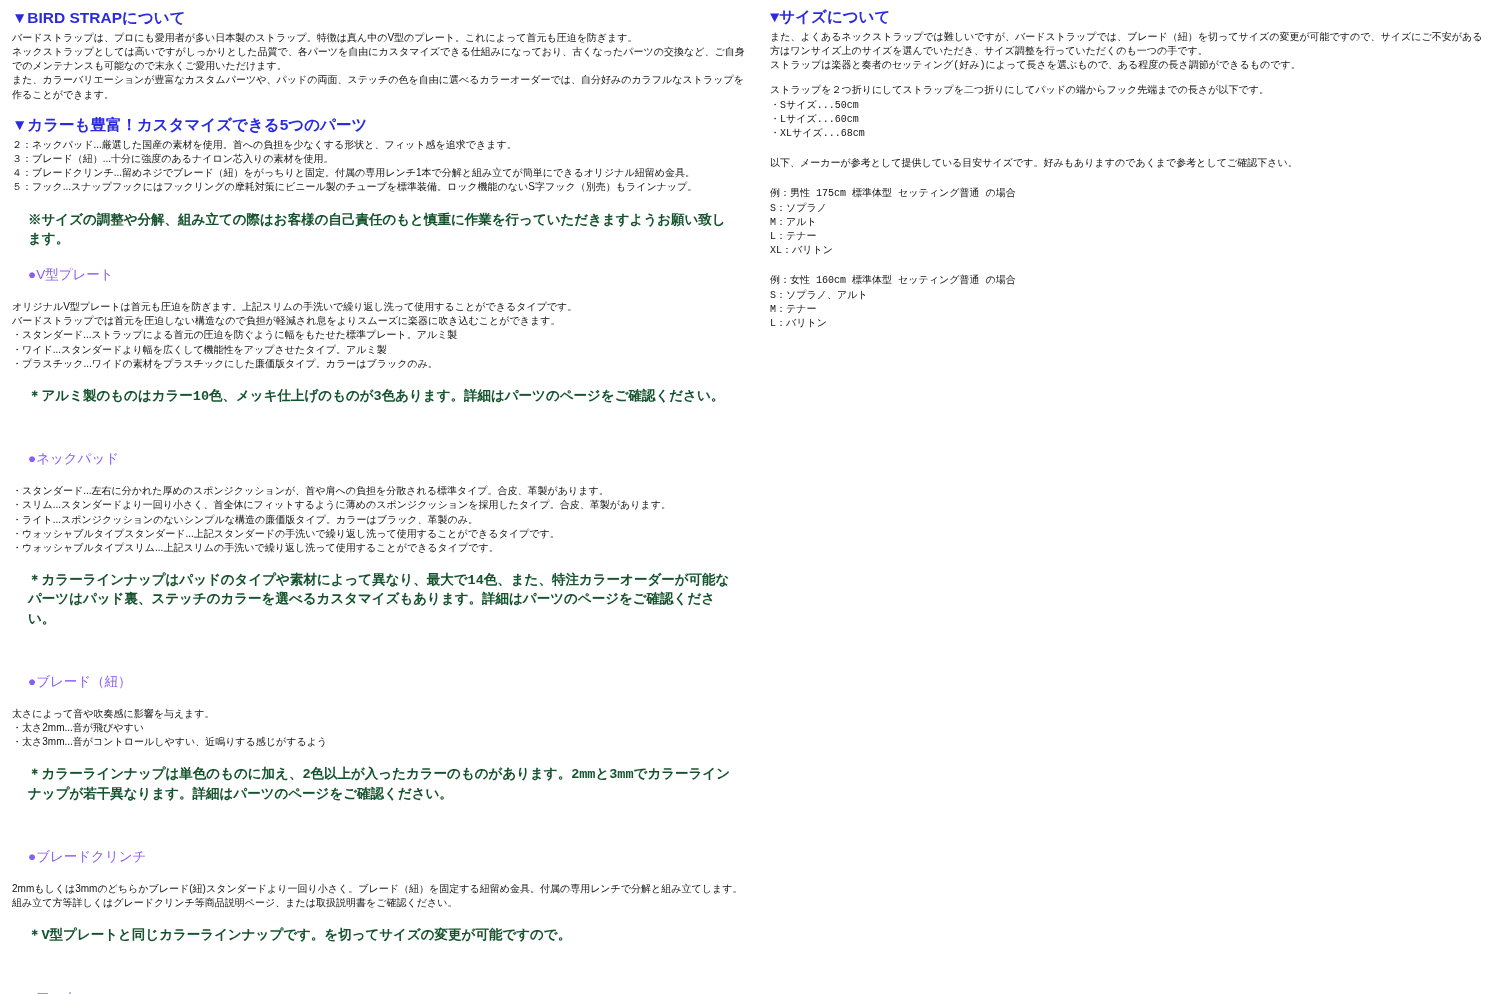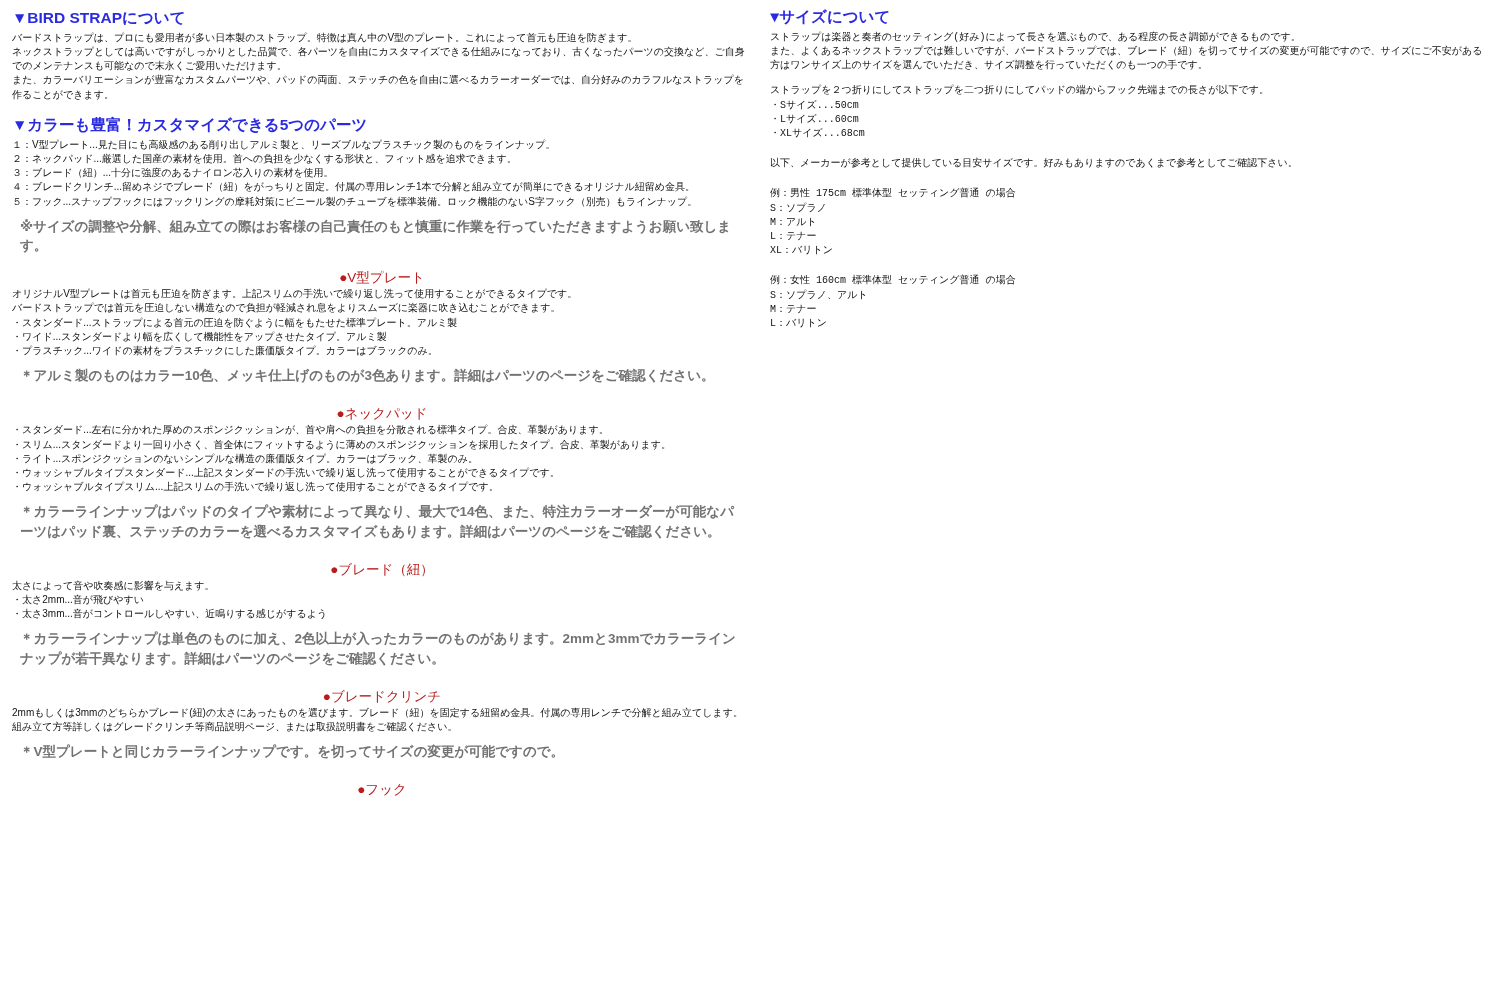--- a/index.html
+++ b/index.html
@@ -51,32 +51,32 @@
     margin: 0;
     color: #111111;
   }
   .blk {
     margin-bottom: 13px;
   }
   .blk.tight {
     margin-bottom: 8px;
   }
   .note-red {
-    color: #737373;
+    color: #14532d;
     font-weight: bold;
     font-size: 13.5px;
     line-height: 1.42;
-    margin: 8px;
+    margin: 16px;
+    font-family: Liberation Mono, monospace;
   }
   .sub-label {
     font-size: 13.5px;
     line-height: 1.42;
-    margin: 0;
-    color: #b91c1c;
-    text-align: center;
+    margin: 16px;
+    color: #8b5cf6;
   }
   .spacer-sm { height: 11px; }
   .spacer-md { height: 16px; }
 </style>
 </head>
 <body>
 
 <div class="page">
   <div class="cols">
 
@@ -84,21 +84,20 @@
 
       <div class="blk">
         <div class="heading">▼BIRD STRAPについて</div>
         <p class="body">バードストラップは、プロにも愛用者が多い日本製のストラップ。特徴は真ん中のV型のプレート。これによって首元も圧迫を防ぎます。</p>
         <p class="body">ネックストラップとしては高いですがしっかりとした品質で、各パーツを自由にカスタマイズできる仕組みになっており、古くなったパーツの交換など、ご自身でのメンテナンスも可能なので末永くご愛用いただけます。</p>
         <p class="body">また、カラーバリエーションが豊富なカスタムパーツや、パッドの両面、ステッチの色を自由に選べるカラーオーダーでは、自分好みのカラフルなストラップを作ることができます。</p>
       </div>
 
       <div class="blk">
         <div class="heading">▼カラーも豊富！カスタマイズできる5つのパーツ</div>
-        <p class="body">１：V型プレート...見た目にも高級感のある削り出しアルミ製と、リーズブルなプラスチック製のものをラインナップ。</p>
         <p class="body">２：ネックパッド...厳選した国産の素材を使用。首への負担を少なくする形状と、フィット感を追求できます。</p>
         <p class="body">３：ブレード（紐）...十分に強度のあるナイロン芯入りの素材を使用。</p>
         <p class="body">４：ブレードクリンチ...留めネジでブレード（紐）をがっちりと固定。付属の専用レンチ1本で分解と組み立てが簡単にできるオリジナル紐留め金具。</p>
         <p class="body">５：フック...スナップフックにはフックリングの摩耗対策にビニール製のチューブを標準装備。ロック機能のないS字フック（別売）もラインナップ。</p>
         <p class="note-red">※サイズの調整や分解、組み立ての際はお客様の自己責任のもと慎重に作業を行っていただきますようお願い致します。</p>
       </div>
 
       <div class="blk tight">
 
         <div>
@@ -130,39 +129,39 @@
           <p class="body">太さによって音や吹奏感に影響を与えます。</p>
           <p class="body">・太さ2mm...音が飛びやすい</p>
           <p class="body">・太さ3mm...音がコントロールしやすい、近鳴りする感じがするよう</p>
           <p class="note-red">＊カラーラインナップは単色のものに加え、2色以上が入ったカラーのものがあります。2mmと3mmでカラーラインナップが若干異なります。詳細はパーツのページをご確認ください。</p>
         </div>
 
         <div class="spacer-sm"></div>
 
         <div>
           <p class="sub-label">●ブレードクリンチ</p>
-          <p class="body">2mmもしくは3mmのどちらかブレード(紐)の太さにあったものを選びます。ブレード（紐）を固定する紐留め金具。付属の専用レンチで分解と組み立てします。組み立て方等詳しくはグレードクリンチ等商品説明ページ、または取扱説明書をご確認ください。</p>
+          <p class="body">2mmもしくは3mmのどちらかブレード(紐)スタンダードより一回り小さく。ブレード（紐）を固定する紐留め金具。付属の専用レンチで分解と組み立てします。組み立て方等詳しくはグレードクリンチ等商品説明ページ、または取扱説明書をご確認ください。</p>
           <p class="note-red">＊V型プレートと同じカラーラインナップです。を切ってサイズの変更が可能ですので。</p>
         </div>
 
         <div class="spacer-sm"></div>
 
         <div>
           <p class="sub-label">●フック</p>
 
         </div>
       </div>
 
     </div>
 
     <div class="col-right">
       <div class="blk">
         <div class="heading">▼サイズについて</div>
+        <p class="body">また、よくあるネックストラップでは難しいですが、バードストラップでは、ブレード（紐）を切ってサイズの変更が可能ですので、サイズにご不安がある方はワンサイズ上のサイズを選んでいただき、サイズ調整を行っていただくのも一つの手です。</p>
         <p class="body">ストラップは楽器と奏者のセッティング(好み)によって長さを選ぶもので、ある程度の長さ調節ができるものです。</p>
-        <p class="body">また、よくあるネックストラップでは難しいですが、バードストラップでは、ブレード（紐）を切ってサイズの変更が可能ですので、サイズにご不安がある方はワンサイズ上のサイズを選んでいただき、サイズ調整を行っていただくのも一つの手です。</p>
 
         <div class="spacer-sm"></div>
 
         <p class="body">ストラップを２つ折りにしてストラップを二つ折りにしてパッドの端からフック先端までの長さが以下です。</p>
         <p class="body">・Sサイズ...50cm</p>
         <p class="body">・Lサイズ...60cm</p>
         <p class="body">・XLサイズ...68cm</p>
 
         <div class="spacer-md"></div>
 

